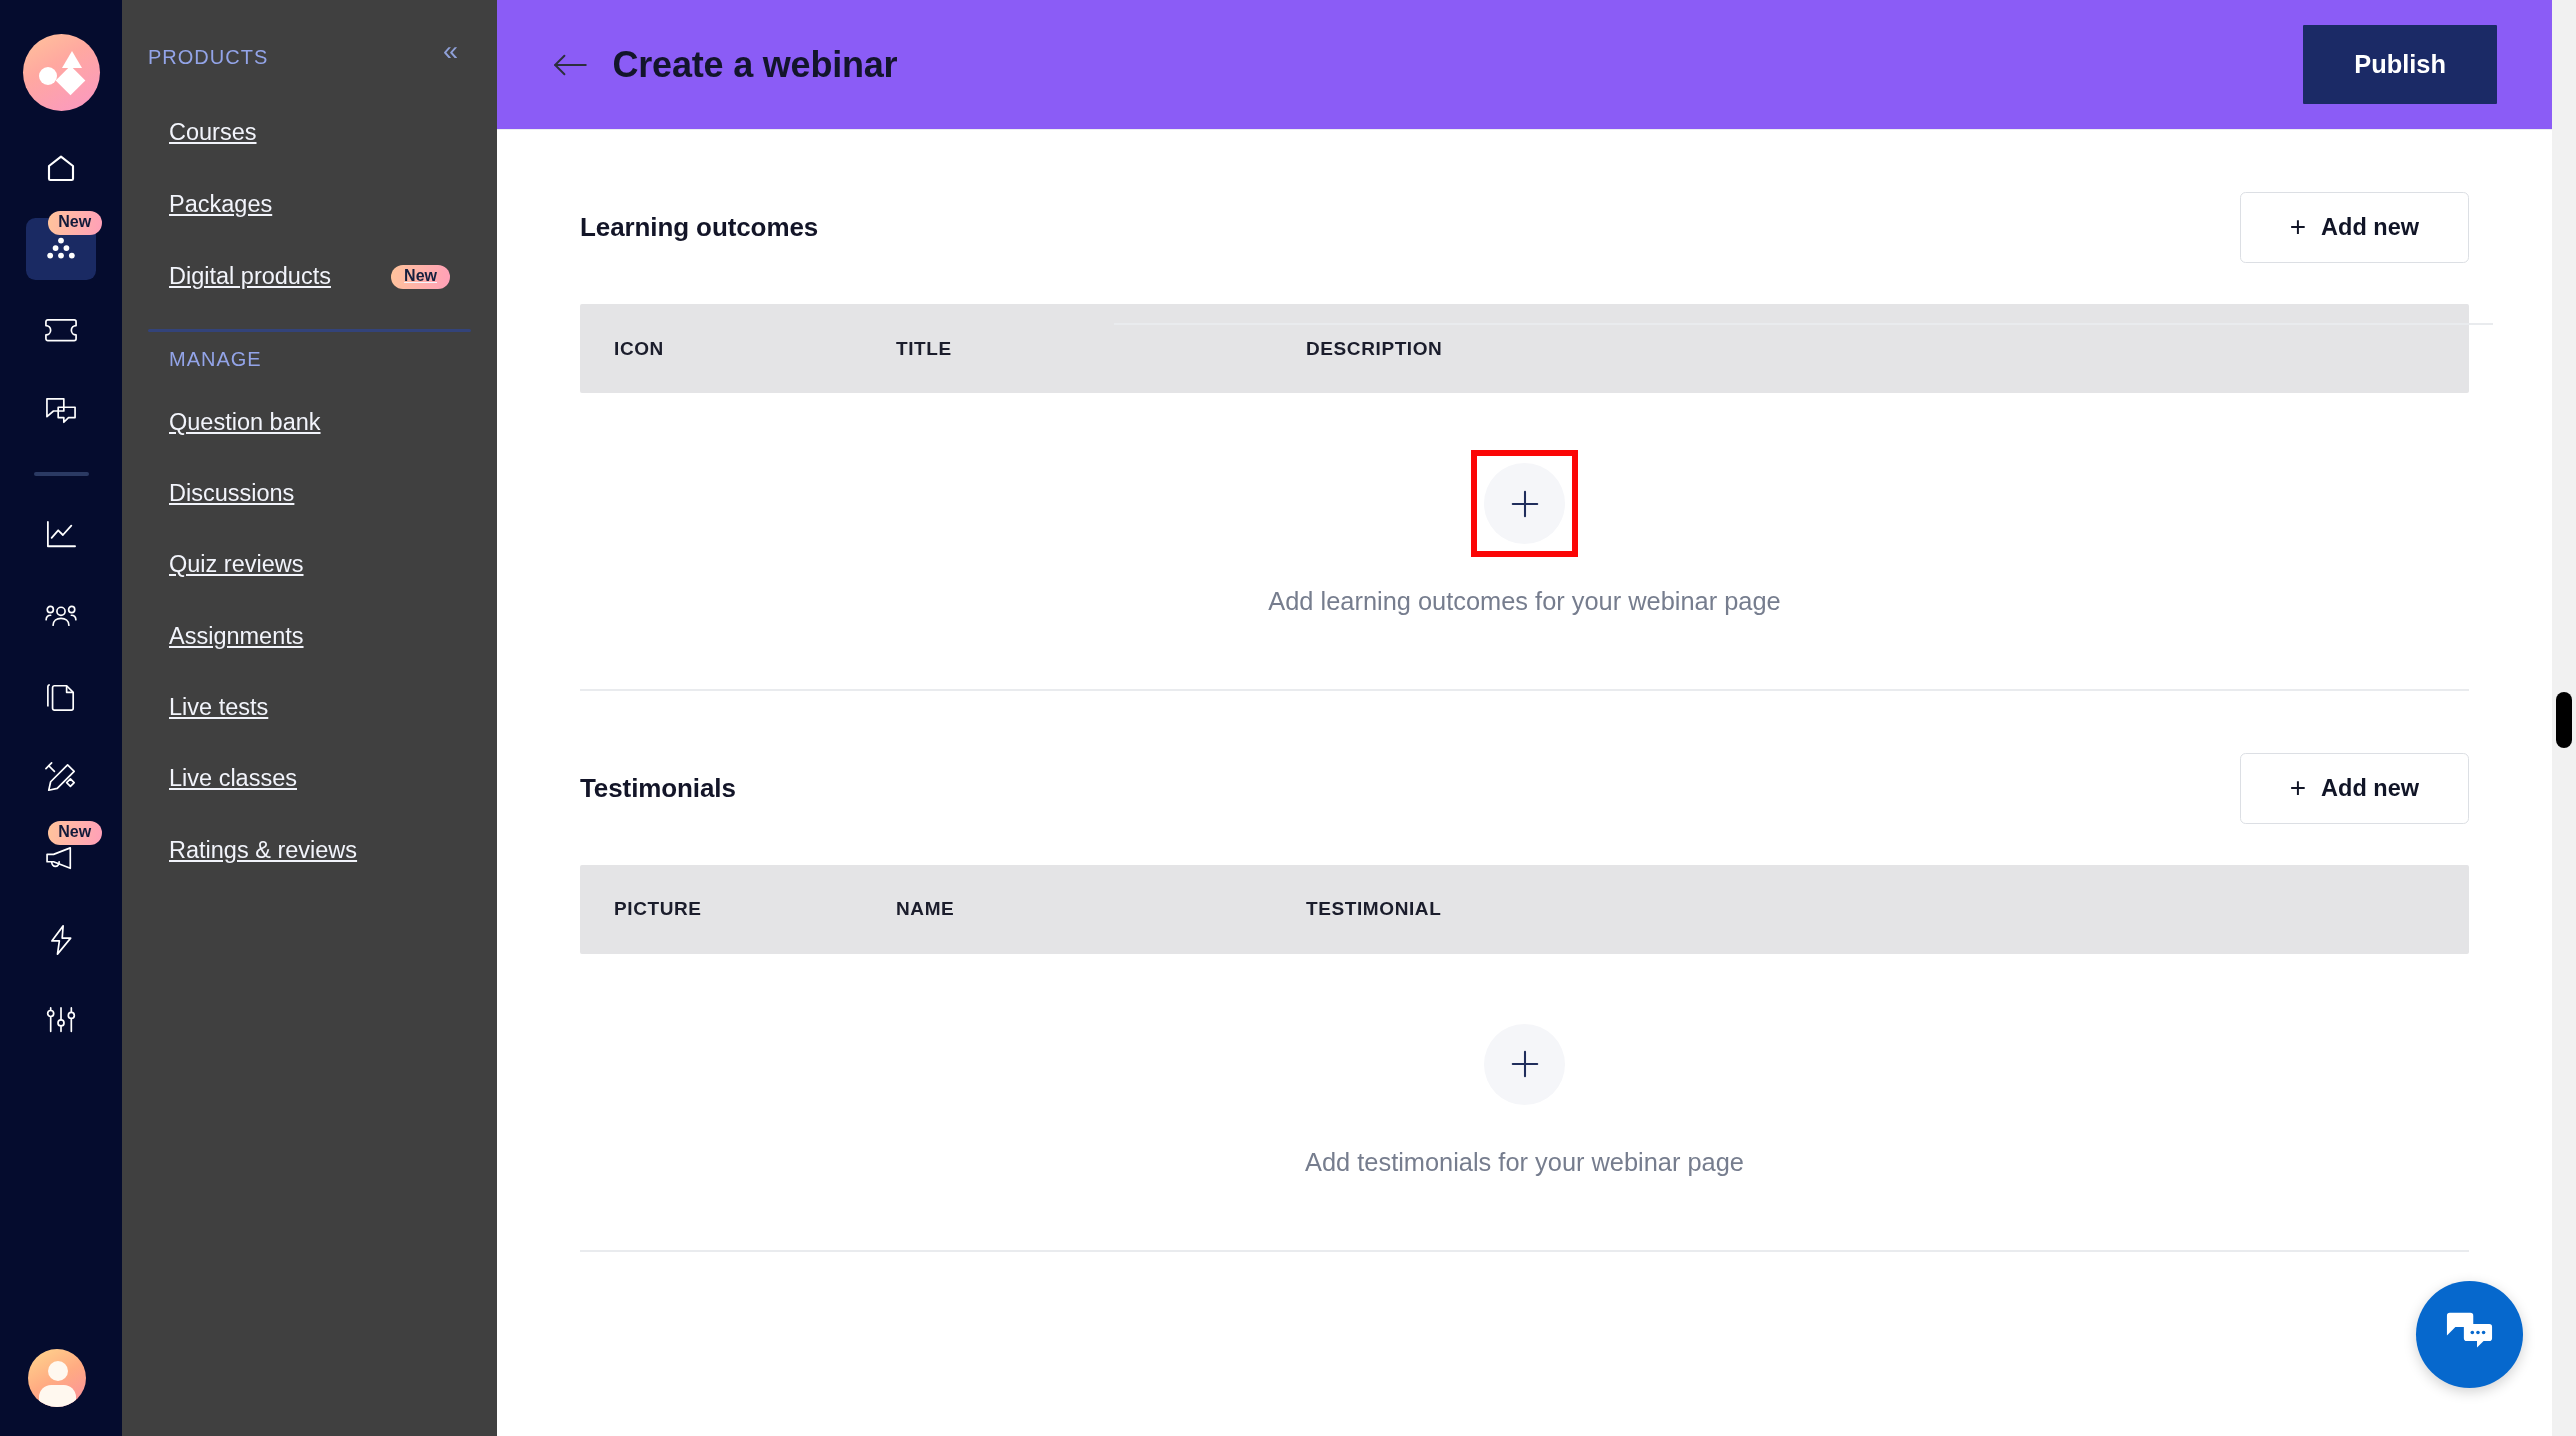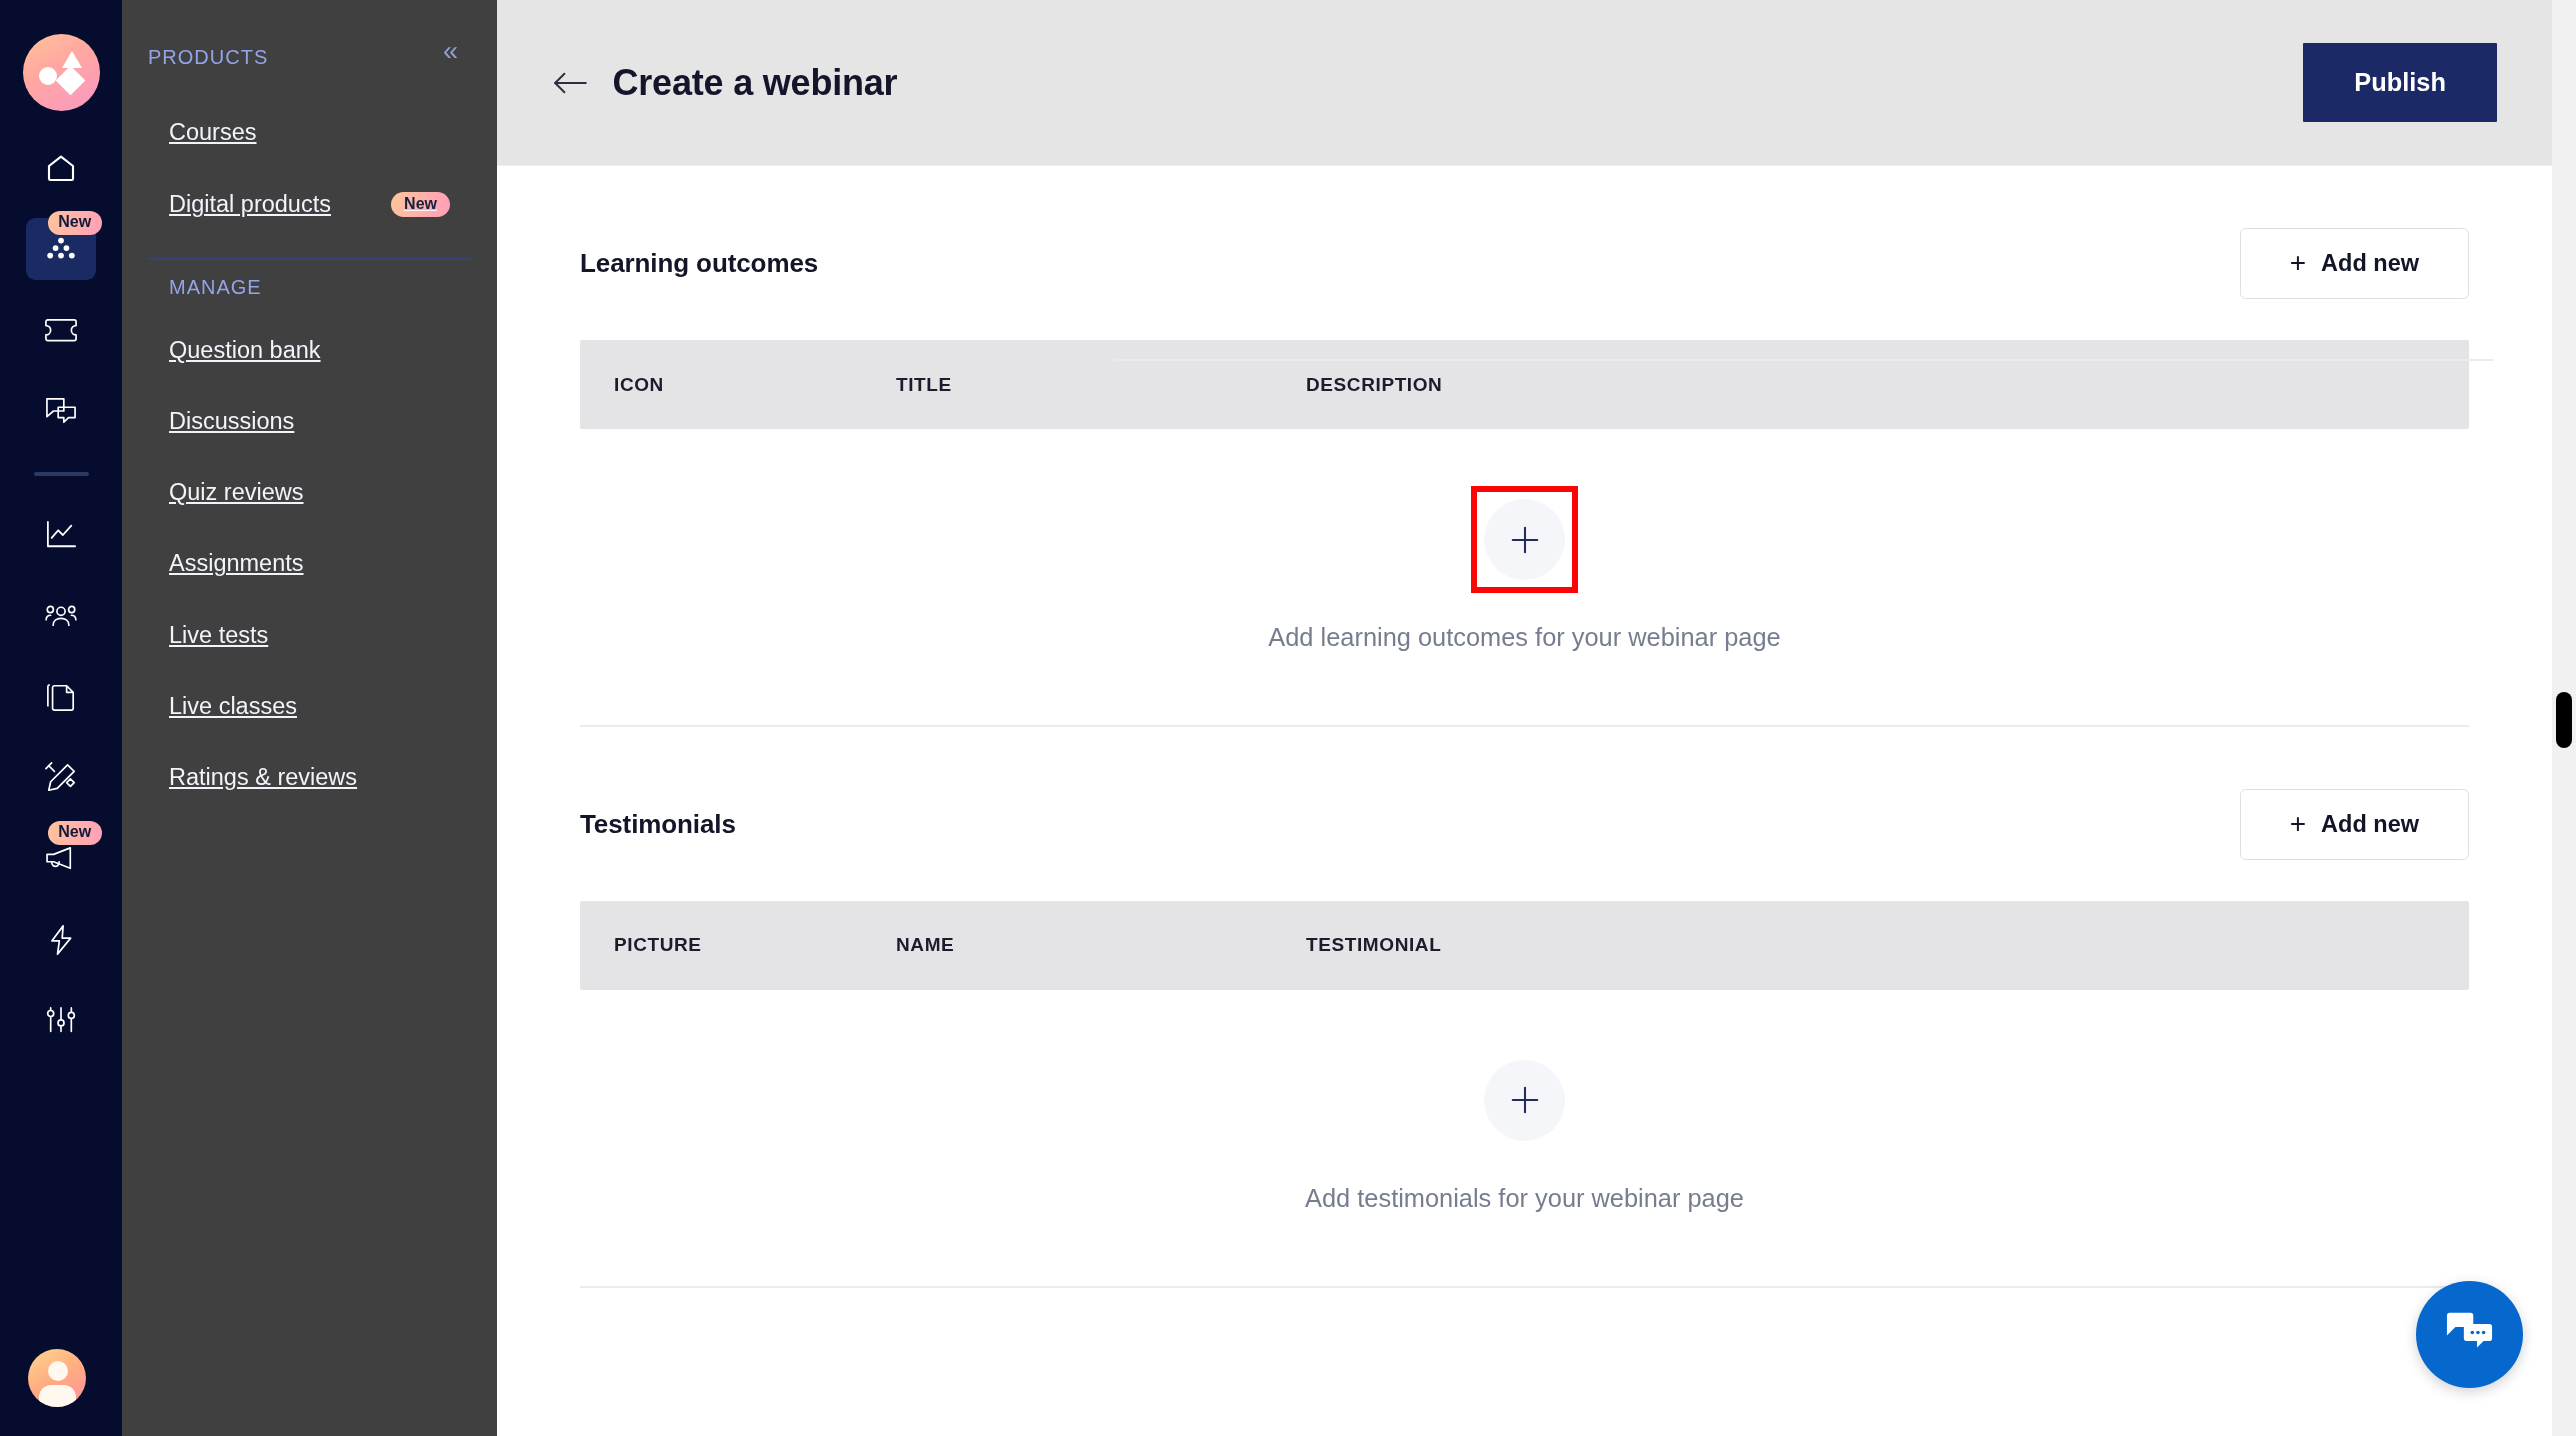--- a/index.html
+++ b/index.html
@@ -162,22 +162,22 @@
 
   
   .main {
     flex: 1 1 auto;
     height: 1437px;
     background: #ffffff;
     position: relative;
     overflow: hidden;
   }
   .topbar {
-    height: 166px;
-    background: #e5e5e5;
+    height: 130px;
+    background: #8b5cf6;
     display: flex; align-items: center; justify-content: space-between;
     padding: 0 79px 0 55px;
     border-bottom: 0.9px solid #ebedf1;
   }
   .topbar-left { display: flex; align-items: center; gap: 24.5px; }
   .back-arrow { cursor: pointer; display: flex; align-items: center; }
   .page-title {
     font-size: 36px;
     font-weight: 700;
     color: #13152b;
@@ -437,20 +437,23 @@
 
   <div class="sidebar">
     <div class="side-header">
       <div class="side-title">PRODUCTS</div>
       <div class="collapse-btn">«</div>
     </div>
 
     <div class="nav-list">
       <div class="nav-item">
         <span>Courses</span>
+      </div>
+      <div class="nav-item">
+        <span>Packages</span>
       </div>
       <div class="nav-item">
         <span>Digital products</span>
         <span class="nav-badge">New</span>
       </div>
     </div>
 
     <div class="side-divider"></div>
 
     <div class="side-subtitle">MANAGE</div>

